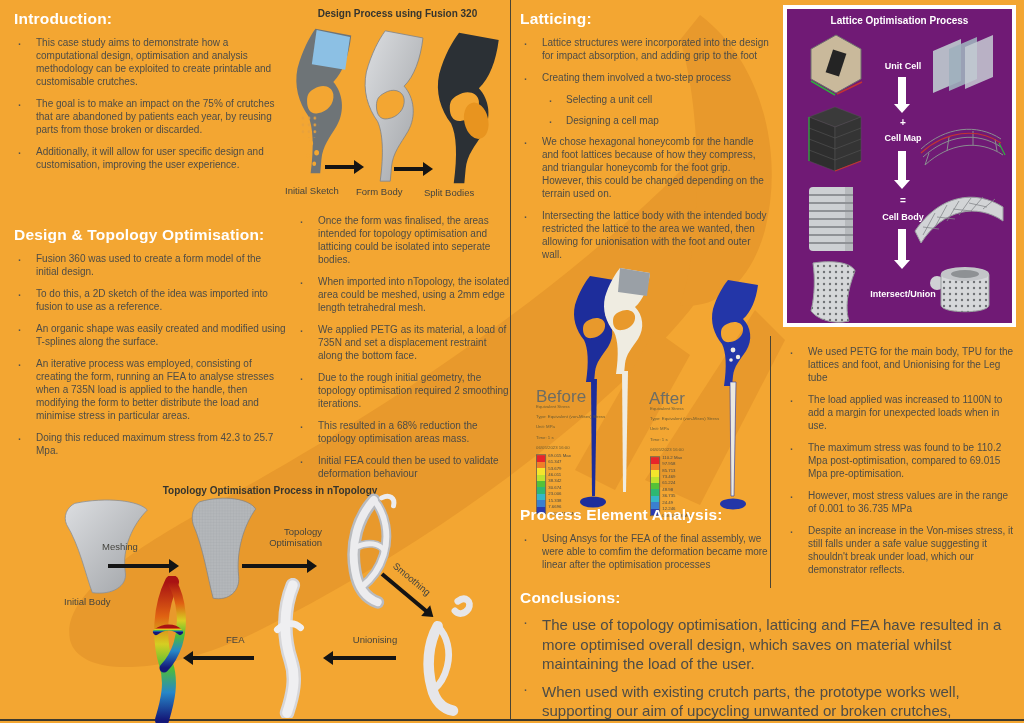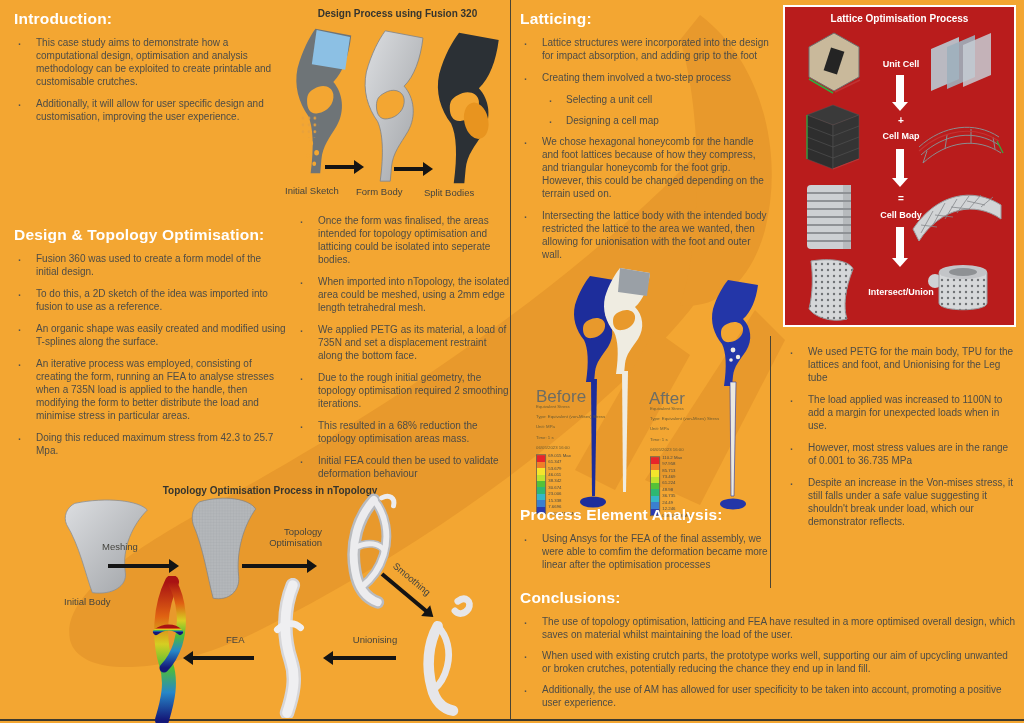--- a/index.html
+++ b/index.html
@@ -8,27 +8,27 @@
   .abs{position:absolute;}
   
   .sec-title{color:#FFFFFF;font-weight:700;font-size:15.5px;letter-spacing:.2px;margin:0 0 8px 0;}
   
   ul.bl{margin:0;padding:0;list-style:none;}
   ul.bl li{position:relative;padding-left:22px;margin-bottom:9px;color:#4E4C46;
            font-size:10px;line-height:1.3;}
   ul.bl li::before{content:"\00B7";position:absolute;left:3px;top:-3px;font-size:15px;color:#56544C;}
   ul.bl li.sub{padding-left:46px;margin-bottom:8px;}
   ul.bl li.sub::before{left:28px;}
-  ul.bl.wide li{font-size:10px;margin-bottom:8px;}
+  ul.bl.wide li{font-size:15px;margin-bottom:8px;}
   
   .fig-title{font-size:10px;font-weight:700;color:#35342E;text-align:center;}
   .fig-label{font-size:9.5px;color:#45443E;}
   .ba-label{font-size:17px;color:#6E6D63;}
   
-  .panel{background:#b91c1c;border:2px solid #ffffff;box-sizing:border-box;}
+  .panel{background:#701a75;border:4px solid #ffffff;box-sizing:border-box;}
   .panel-title{color:#FFFFFF;font-weight:700;font-size:10px;text-align:center;width:100%;top:6px;}
   .pstep{color:#FFFFFF;font-size:9px;font-weight:700;text-align:center;left:60px;width:112px;}
   .pop{color:#FFFFFF;font-size:10px;font-weight:700;text-align:center;left:60px;width:112px;}
   
   .harrow{position:absolute;height:4px;background:#141414;}
   .harrow.right::after{content:"";position:absolute;right:-9px;top:-5px;
     border-left:10px solid #141414;border-top:7px solid transparent;border-bottom:7px solid transparent;}
   .harrow.left::before{content:"";position:absolute;left:-9px;top:-5px;
     border-right:10px solid #141414;border-top:7px solid transparent;border-bottom:7px solid transparent;}
   .warrow{position:absolute;width:8px;background:#FFFFFF;left:111px;}
@@ -92,20 +92,21 @@
 
 <div class="vline" style="left:510px;top:0;height:719px;"></div>
 <div class="vline" style="left:770px;top:336px;height:252px;"></div>
 <div class="hline" style="left:0;top:719px;width:1024px;"></div>
 
 
 <section class="abs" style="left:14px;top:10px;width:272px;">
   <h2 class="sec-title">Introduction:</h2>
   <ul class="bl">
     <li>This case study aims to demonstrate how a computational design, optimisation and analysis methodology can be exploited to create printable and customisable crutches.</li>
+    <li>The goal is to make an impact on the 75% of crutches that are abandoned by patients each year, by reusing parts from those broken or discarded.</li>
     <li>Additionally, it will allow for user specific design and customisation, improving the user experience.</li>
   </ul>
 </section>
 
 <section class="abs" style="left:14px;top:226px;width:272px;">
   <h2 class="sec-title">Design &amp; Topology Optimisation:</h2>
   <ul class="bl">
     <li>Fusion 360 was used to create a form model of the initial design.</li>
     <li>To do this, a 2D sketch of the idea was imported into fusion to use as a reference.</li>
     <li>An organic shape was easily created and modified using T-splines along the surface.</li>
@@ -310,20 +311,21 @@
   <ul class="bl">
     <li>Using Ansys for the FEA of the final assembly, we were able to comfim the deformation became more linear after the optimisation processes</li>
   </ul>
 </section>
 
 
 <section class="abs" style="left:786px;top:345px;width:232px;">
   <ul class="bl">
     <li>We used PETG for the main body, TPU for the lattices and foot, and Unionising for the Leg tube</li>
     <li>The load applied was increased to 1100N to add a margin for unexpected loads when in use.</li>
+    <li>The maximum stress was found to be 110.2 Mpa post-optimisation, compared to 69.015 Mpa pre-optimisation.</li>
     <li>However, most stress values are in the range of 0.001 to 36.735 MPa</li>
     <li>Despite an increase in the Von-mises stress, it still falls under a safe value suggesting it shouldn't break under load, which our demonstrator reflects.</li>
   </ul>
 </section>
 
 
 <section class="abs" style="left:520px;top:589px;width:497px;">
   <h2 class="sec-title">Conclusions:</h2>
   <ul class="bl wide">
     <li>The use of topology optimisation, latticing and FEA have resulted in a more optimised overall design, which saves on material whilst maintaining the load of the user.</li>

